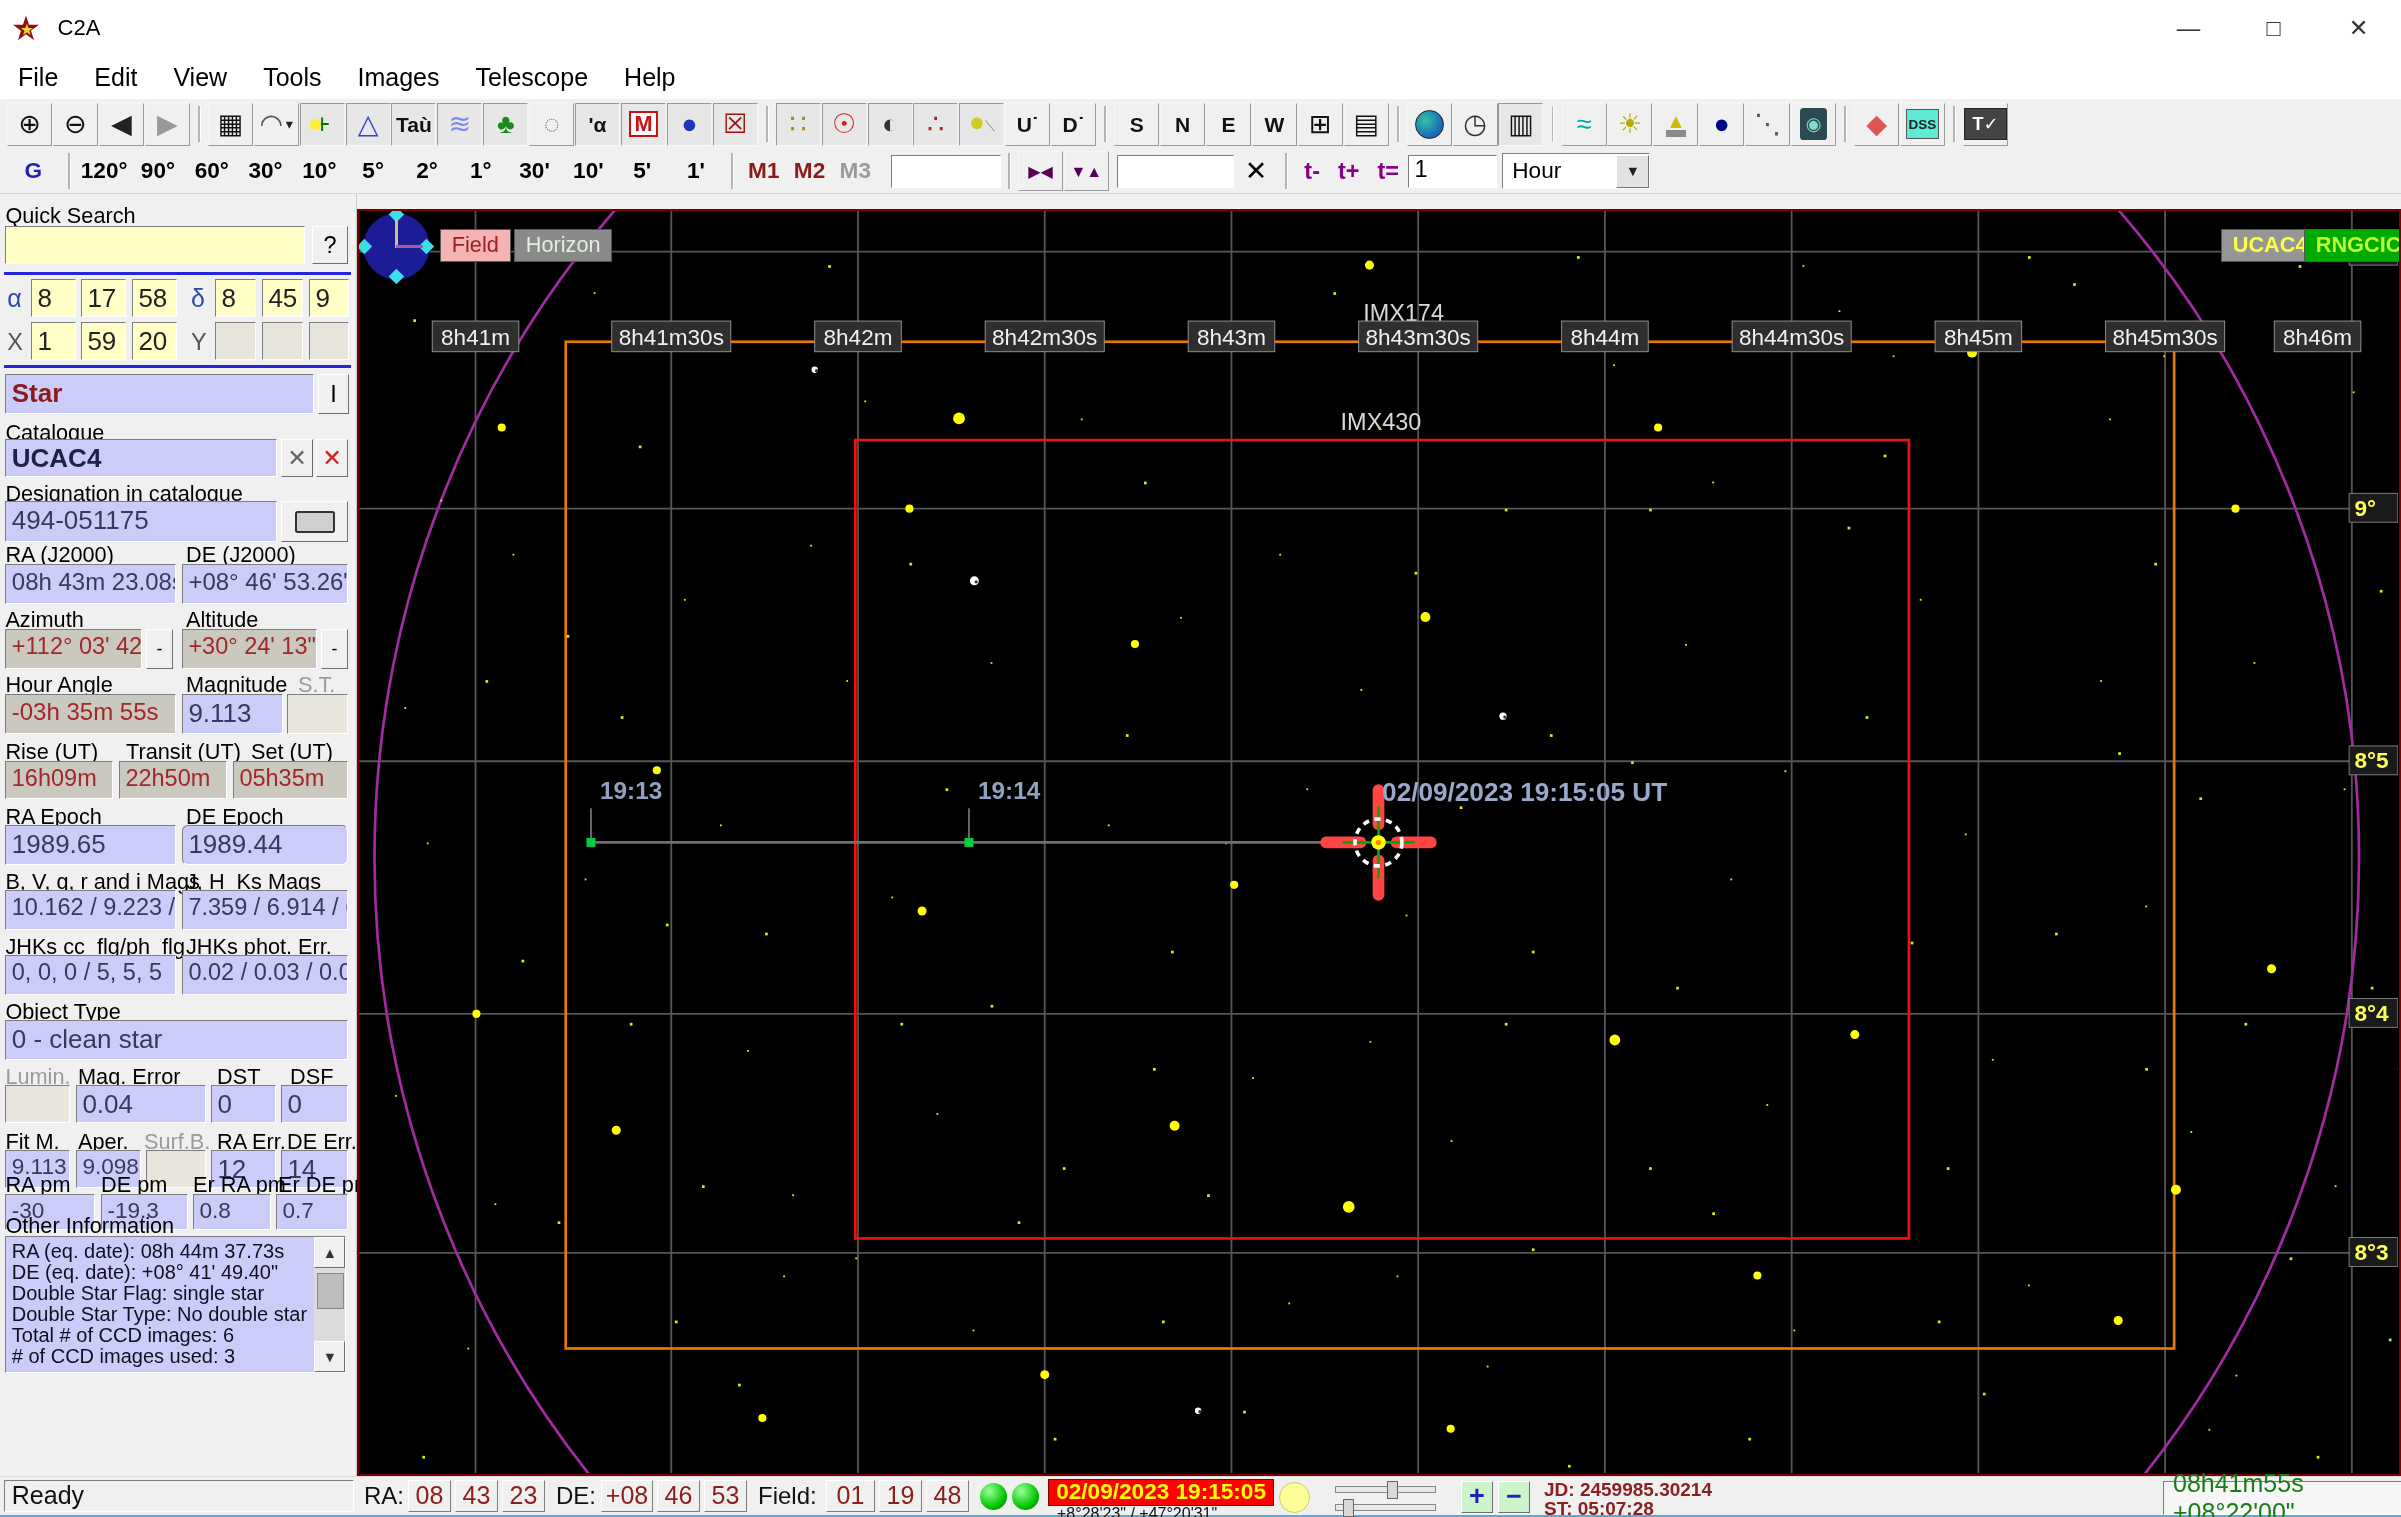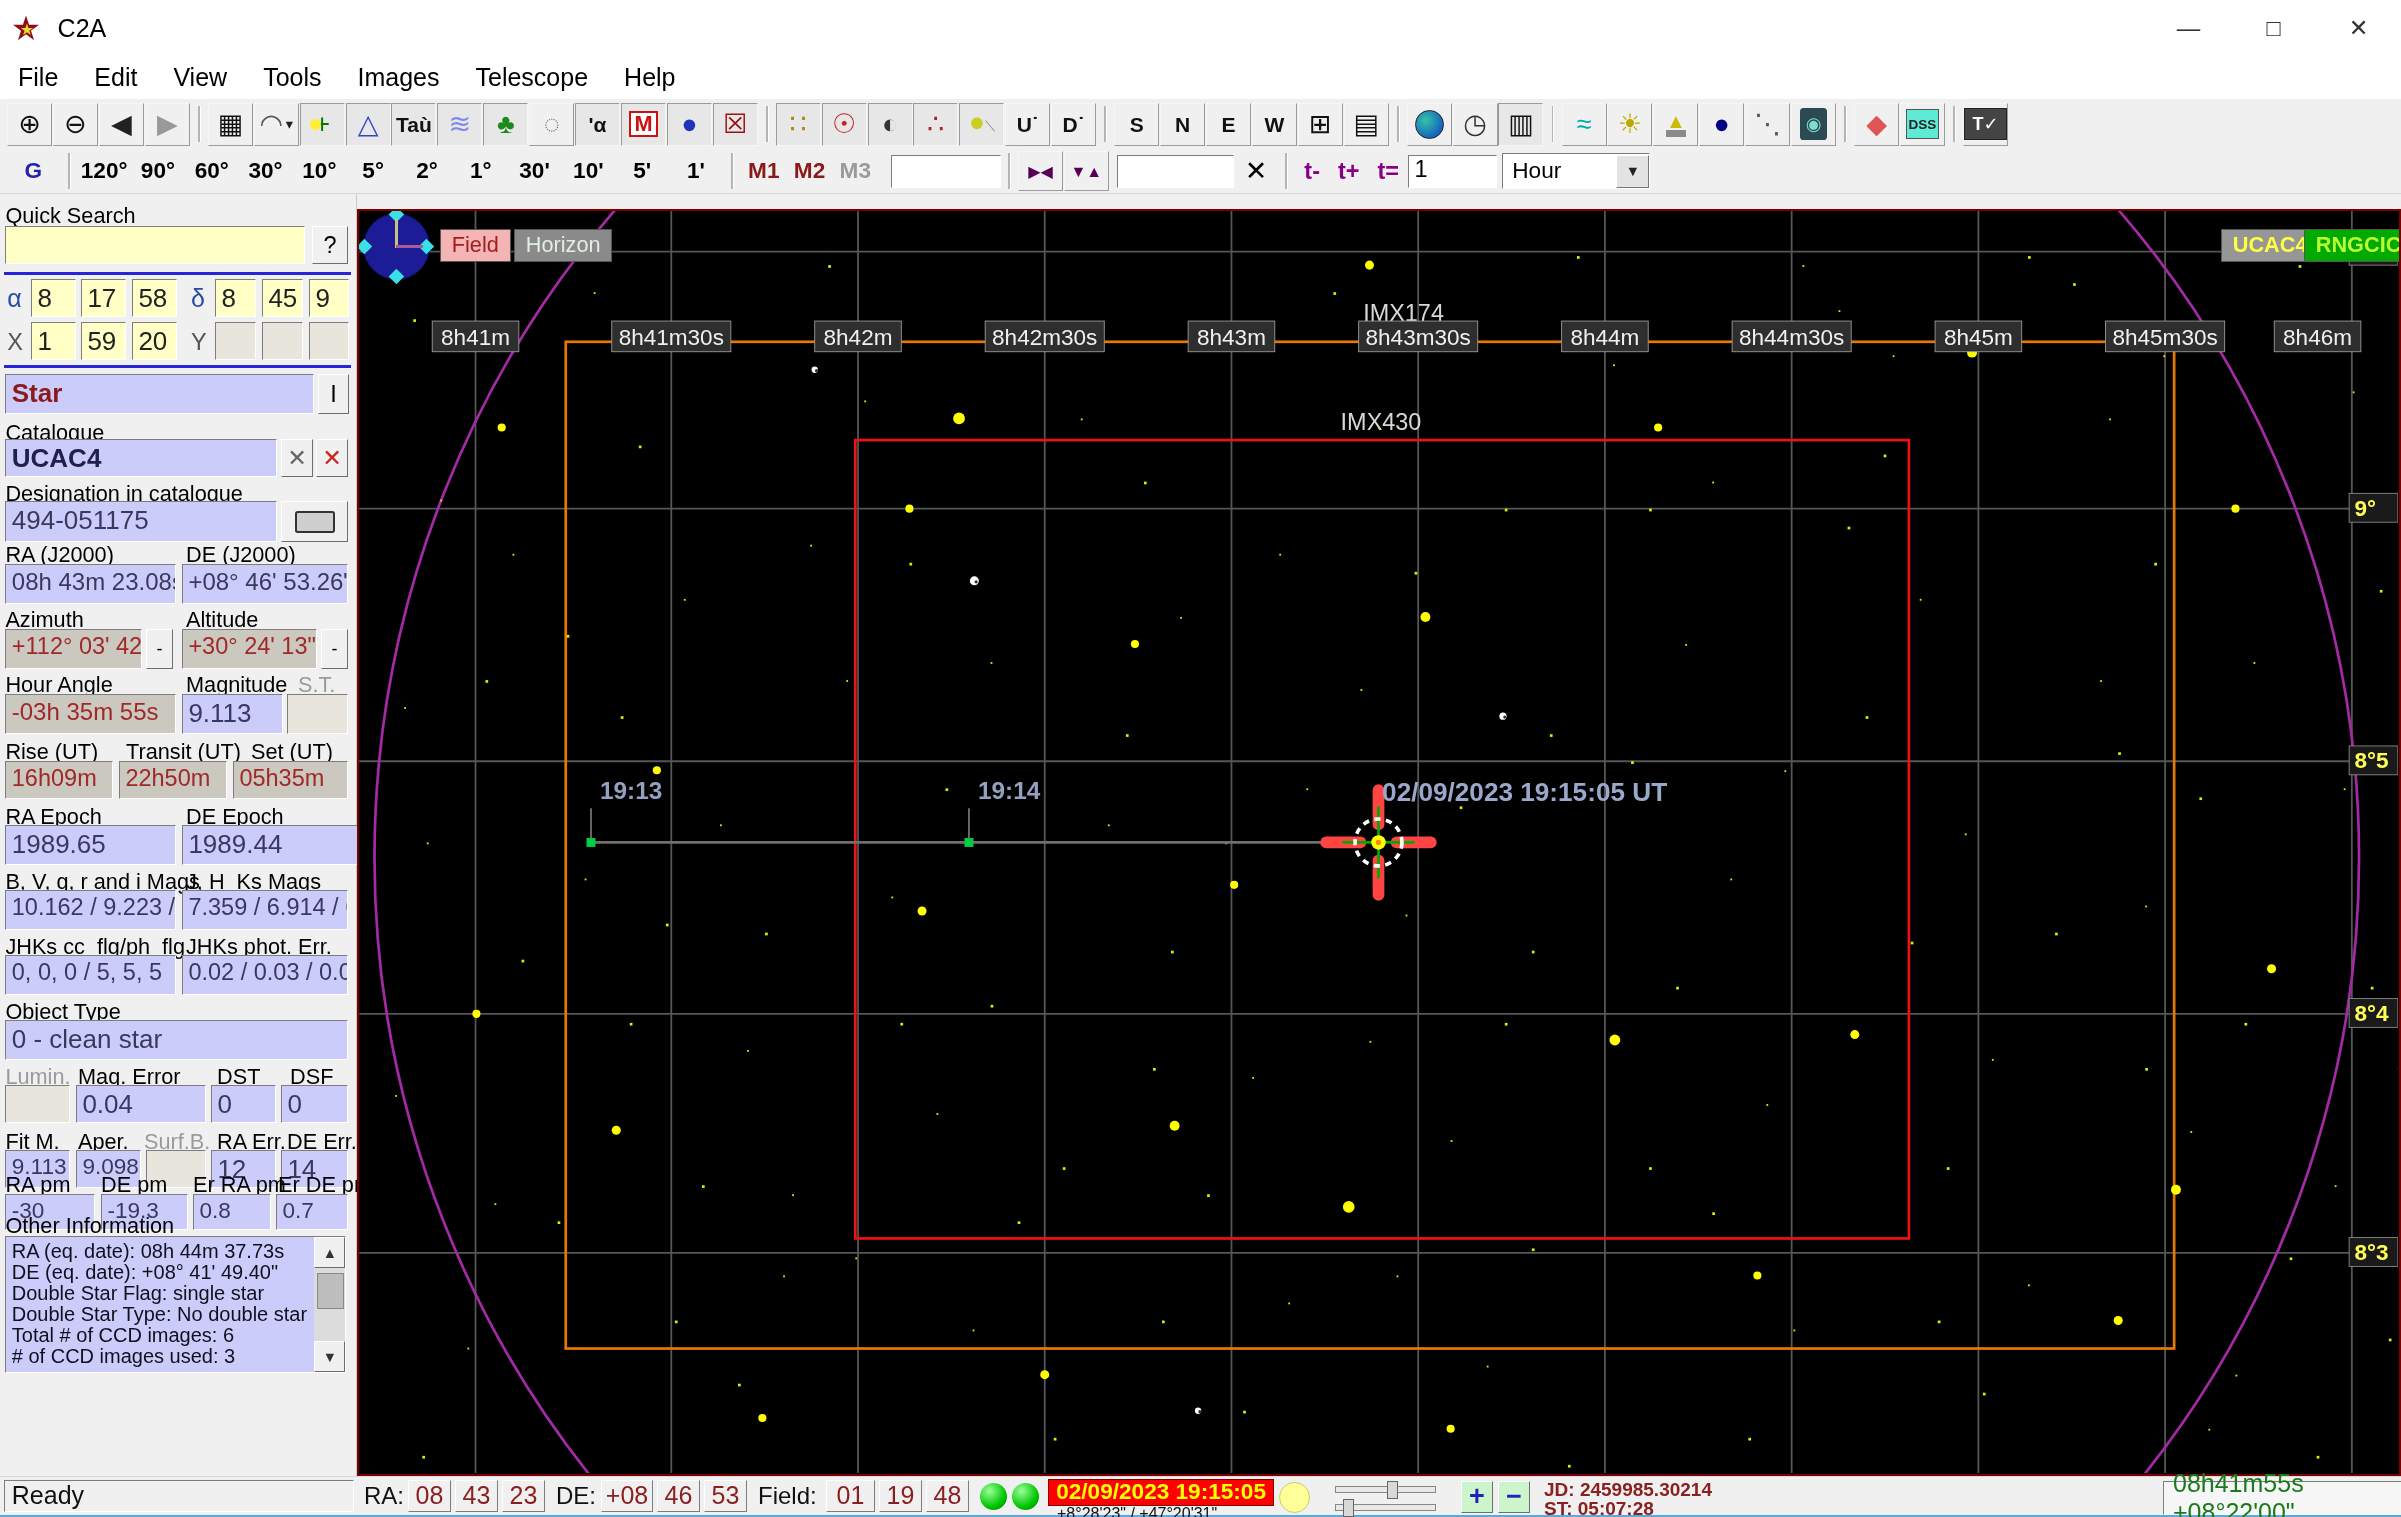--- a/index.html
+++ b/index.html
@@ -5,21 +5,21 @@
   html,body{margin:0;padding:0;}
   body{width:2401px;height:1517px;overflow:hidden;background:#f0f0f0;
        font-family:"Liberation Sans","DejaVu Sans",sans-serif;color:#000;position:relative;}
   
   .sunken{border:1.8px solid;border-color:#7d7d7d #ffffff #ffffff #7d7d7d;}
   .vsep{display:inline-block;width:1.8px;height:36px;background:#b5b5b5;border-right:0.9px solid #fff;margin:0 7.2px;vertical-align:middle;}
   
   #titlebar{position:absolute;left:0;top:0;width:100%;height:56px;background:#ffffff;display:flex;align-items:center;}
   #appicon{width:36px;height:36px;margin-left:10.8px;position:relative;font-size:34px;line-height:36px;color:#8c1010;}
   #appicon .in{position:absolute;left:9px;top:1.8px;font-size:16px;color:#e8d830;}
-  #apptitle{font-size:25px;margin-left:10.8px;}
+  #apptitle{font-size:22px;margin-left:10.8px;}
   #wincontrols{margin-left:auto;display:flex;height:56px;}
   .wc{width:85px;height:56px;display:flex;align-items:center;justify-content:center;font-size:23.5px;color:#333;}
   
   #menubar{position:absolute;left:0;top:56px;width:100%;height:43px;background:#ffffff;display:flex;align-items:center;border-bottom:0.9px solid #e0e0e0;}
   .mi{font-size:25px;padding:0 18px;}
   
   #toolbar1{position:absolute;left:0;top:99px;width:100%;height:50px;background:#f0f0f0;display:flex;align-items:center;padding-left:7.2px;box-sizing:border-box;}
   .tb{display:inline-flex;width:43px;height:41px;align-items:center;justify-content:center;background:#f0f0f0;
       border:1.8px solid;border-color:#f6f6f6 #9a9a9a #9a9a9a #f6f6f6;margin-right:0.9px;position:relative;}
   .tb.on{border-color:#9a9a9a #f6f6f6 #f6f6f6 #9a9a9a;background:#e7e7e7;}
@@ -335,21 +335,21 @@
   <div class="sr lb" style="top:545px;">Rise (UT)</div>
   <div class="sr lb" style="top:545px;left:126px;">Transit (UT)</div>
   <div class="sr lb" style="top:545px;left:251px;">Set (UT)</div>
   <div class="fld grayred" style="left:5.4px;top:567px;width:108px;height:38px;font-size:23.5px;">16h09m</div>
   <div class="fld grayred" style="left:119px;top:567px;width:108px;height:38px;font-size:23.5px;">22h50m</div>
   <div class="fld grayred" style="left:233px;top:567px;width:115px;height:38px;font-size:23.5px;">05h35m</div>
 
   <div class="sr lb" style="top:610px;">RA Epoch</div>
   <div class="sr lb" style="top:610px;left:186px;">DE Epoch</div>
   <div class="fld" style="left:5.4px;top:631px;width:171px;">1989.65</div>
-  <div class="fld" style="left:182px;top:631px;width:194px;">1989.44</div>
+  <div class="fld" style="left:182px;top:631px;width:166px;border-radius:6px;">1989.44</div>
 
   <div class="sr lb" style="top:675px;">B, V, g, r and i Mags</div>
   <div class="sr lb" style="top:675px;left:186px;">J, H_Ks Mags</div>
   <div class="fld" style="left:5.4px;top:696px;width:171px;font-size:23.5px;">10.162 / 9.223 /</div>
   <div class="fld" style="left:182px;top:696px;width:166px;font-size:23.5px;">7.359 / 6.914 / 6</div>
 
   <div class="sr lb" style="top:740px;">JHKs cc_flg/ph_flg</div>
   <div class="sr lb" style="top:740px;left:186px;">JHKs phot. Err.</div>
   <div class="fld" style="left:5.4px;top:761px;width:171px;font-size:23.5px;">0, 0, 0 / 5, 5, 5</div>
   <div class="fld" style="left:182px;top:761px;width:166px;font-size:23.5px;">0.02 / 0.03 / 0.02</div>

